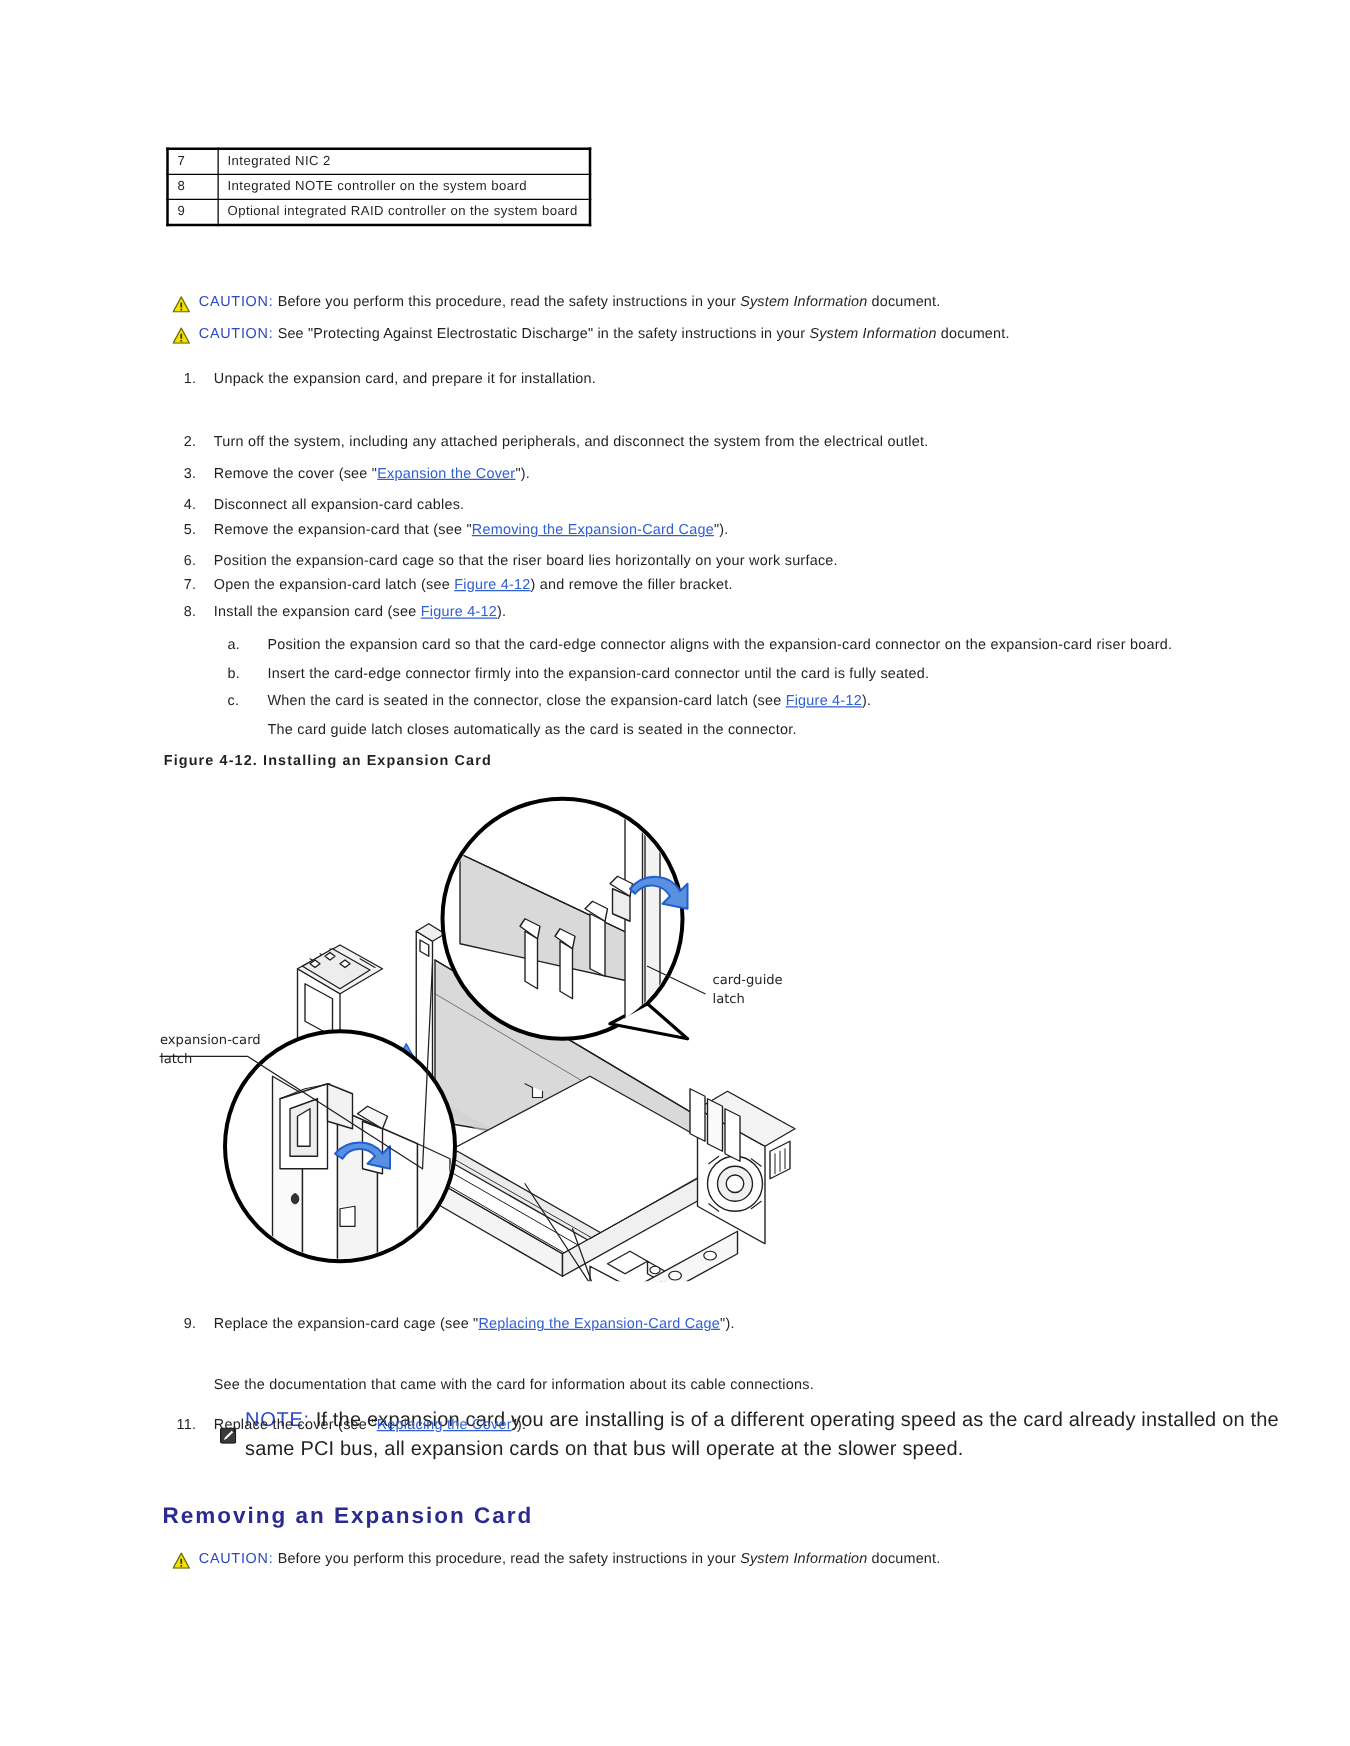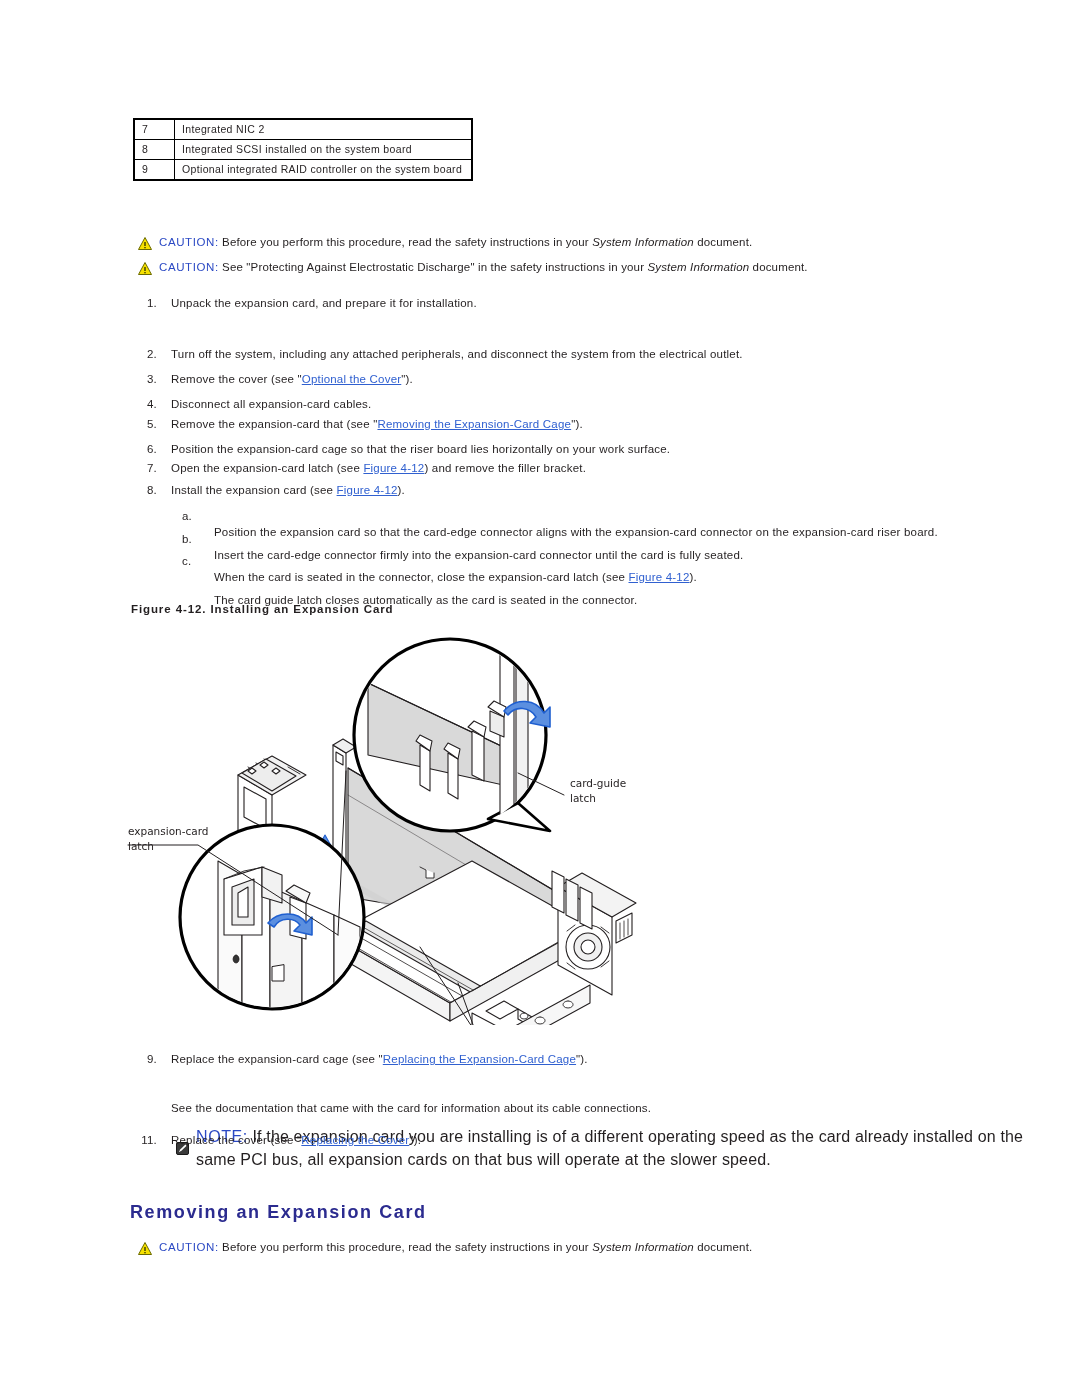--- a/index.html
+++ b/index.html
@@ -139,21 +139,20 @@
   }
   .substep .mark {
     position: absolute;
     width: 16px;
     text-align: left;
     left: 0;
   }
   .substep .txt {
     display: block;
     margin-left: 32px;
-    margin-top: 16px;
   }
 
   a.xref {
     color: #3060d0;
     text-decoration: underline;
   }
 
   
   .fig-caption {
     position: absolute;
@@ -184,21 +183,21 @@
 <div class="page">
 
   <table class="legend-table">
     <tbody>
         <tr>
       <td class="num">7</td>
       <td>Integrated NIC 2</td>
     </tr>
     <tr>
       <td class="num">8</td>
-      <td>Integrated SCSI installed on the system board</td>
+      <td>Integrated NOTE controller on the system board</td>
     </tr>
     <tr>
       <td class="num">9</td>
       <td>Optional integrated RAID controller on the system board</td>
     </tr>
   </tbody>
     </table>
 
 
   <div class="admon" id="caution-1">
@@ -229,21 +228,21 @@
   </div>
 
 
   <div class="step" style="left:131px; top:346px;">
     <span class="mark">2.</span>
     <span class="txt">Turn off the system, including any attached peripherals, and disconnect the system from the electrical outlet.</span>
   </div>
 
   <div class="step" style="left:131px; top:371px;">
     <span class="mark">3.</span>
-    <span class="txt"><span>Remove the cover (see "</span><a class="xref" href="#">Optional the Cover</a><span>").</span></span>
+    <span class="txt"><span>Remove the cover (see "</span><a class="xref" href="#">Expansion the Cover</a><span>").</span></span>
   </div>
 
   <div class="step" style="left:131px; top:396px;">
     <span class="mark">4.</span>
     <span class="txt">Disconnect all expansion-card cables.</span>
   </div>
 
   <div class="step" style="left:131px; top:416px;">
     <span class="mark">5.</span>
     <span class="txt"><span>Remove the expansion-card that (see "</span><a class="xref" href="#">Removing the Expansion-Card Cage</a><span>").</span></span>

